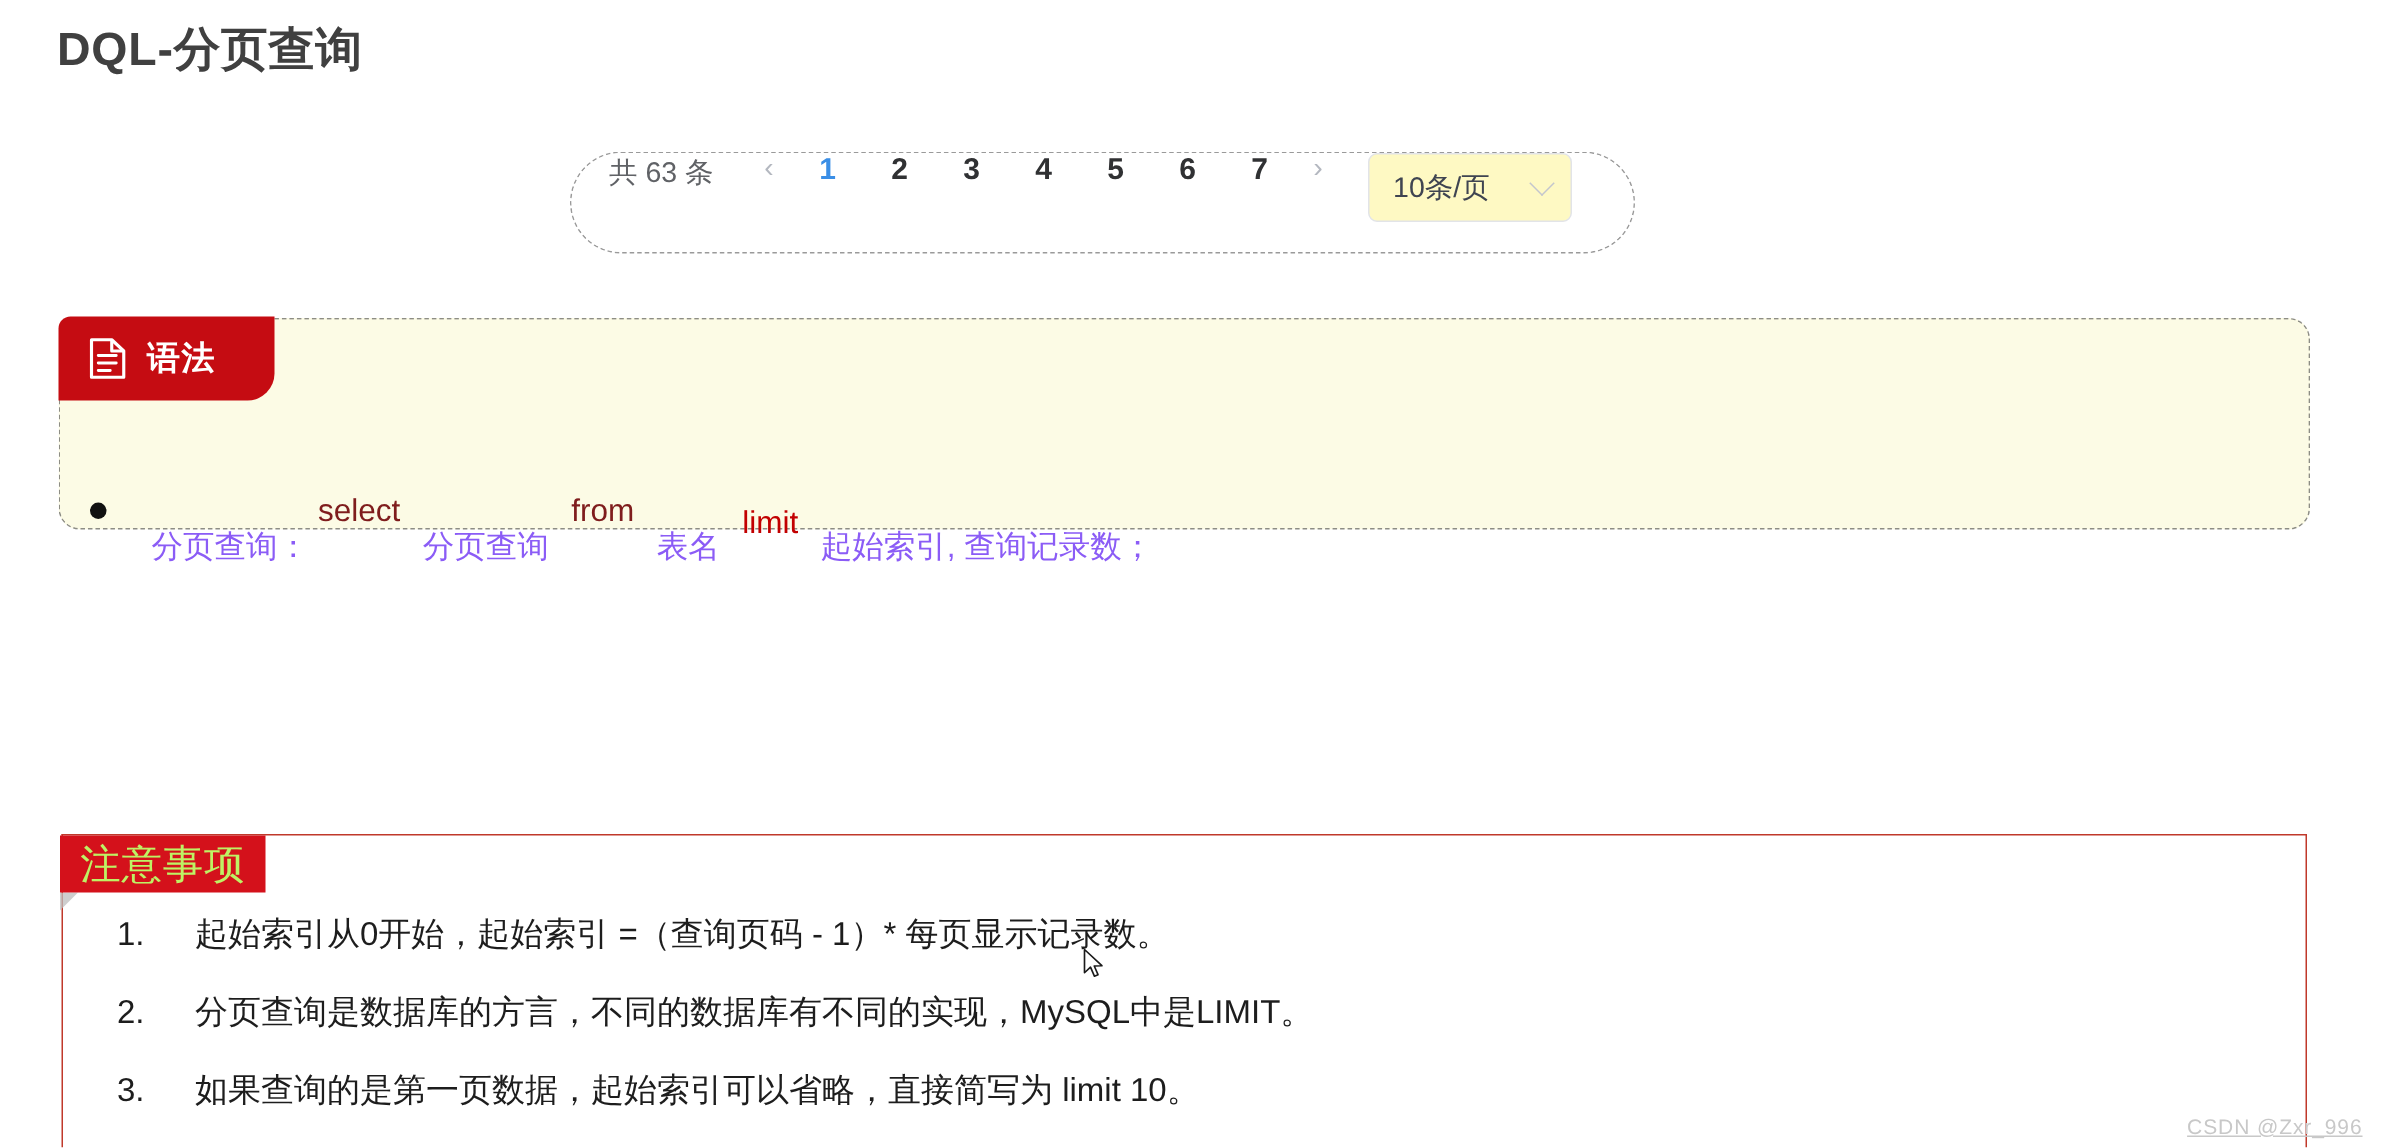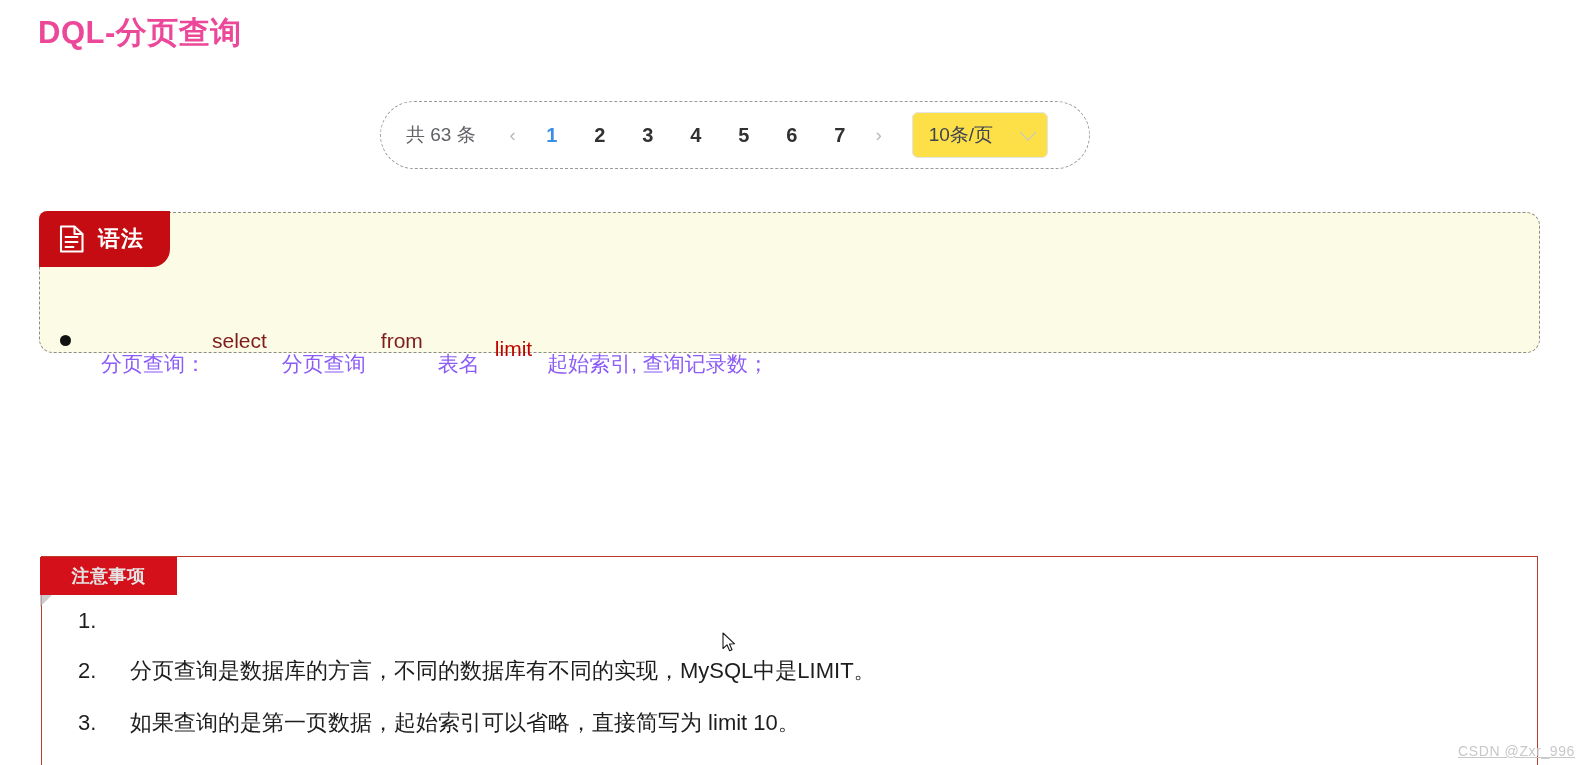--- a/index.html
+++ b/index.html
@@ -16,42 +16,41 @@
     color: #202020;
   }
 
   
   .page-title {
     position: absolute;
     left: 38px;
     top: 12px;
     font-size: 31px;
     font-weight: bold;
-    color: #ec4899;
+    color: #404040;
     letter-spacing: 0.5px;
     white-space: nowrap;
   }
 
   
   .pagination-wrap {
     position: absolute;
     left: 380px;
     top: 101px;
     width: 710px;
     height: 68px;
     border: 1.5px dashed #9a9a9a;
     border-radius: 34px;
     box-sizing: border-box;
   }
   .pagination {
     position: absolute;
     left: 0; top: 0;
     width: 100%; height: 100%;
     display: flex;
-    align-items: center;
     padding-left: 25px;
     box-sizing: border-box;
   }
   .pg-total {
     font-size: 19px;
     color: #606266;
     margin-right: 22px;
     white-space: nowrap;
   }
   .pg-arrow {
@@ -69,21 +68,21 @@
     text-align: center;
     user-select: none;
   }
   .pg-num.active { color: #3a8ee6; }
   .pg-select {
     margin-left: 18px;
     width: 136px;
     height: 46px;
     border: 1px solid #e2e4e8;
     border-radius: 6px;
-    background: #fde047;
+    background: #fef9c3;
     display: flex;
     align-items: center;
     justify-content: space-between;
     padding: 0 13px 0 16px;
     box-sizing: border-box;
   }
   .pg-select .val {
     font-size: 19px;
     color: #3f4category;
     color: #3f4451;
@@ -106,21 +105,21 @@
     background: #FCFBE5;
     border: 1.5px dashed #8d8d85;
     border-radius: 14px;
     box-sizing: border-box;
   }
   .syntax-badge {
     position: absolute;
     left: 39px;
     top: 211px;
     height: 56px;
-    padding: 0 26px 0 20px;
+    padding: 0 39px 0 20px;
     background: #C50C12;
     border-radius: 8px 0 18px 0;
     display: flex;
     align-items: center;
     gap: 13px;
     box-sizing: border-box;
   }
   .doc-icon { width: 26px; height: 30px; display: block; }
   .syntax-badge .label {
     color: #ffffff;
@@ -167,23 +166,23 @@
     top: 557px;
     width: 137px;
     height: 38px;
     background: #D4111B;
     display: flex;
     align-items: center;
     justify-content: center;
     box-sizing: border-box;
   }
   .notes-badge .label {
-    color: #e5e5e5;
-    font-size: 18px;
-    font-weight: bold;
+    color: #bef264;
+    font-size: 27px;
+    font-weight: normal;
     letter-spacing: 0.5px;
     white-space: nowrap;
   }
   .notes-badge-tail {
     position: absolute;
     left: 40px;
     top: 595px;
     width: 0; height: 0;
     border-top: 12px solid #bdbdbd;
     border-right: 12px solid transparent;
@@ -285,20 +284,21 @@
 
 <div class="notes-box"></div>
 <div class="notes-badge-tail"></div>
 <div class="notes-badge">
   <span class="label">注意事项</span>
 </div>
 
 <div class="notes-list">
   <div class="note-item">
     <span class="note-num">1.</span>
+    <span>起始索引从0开始，起始索引 =（查询页码 - 1）* 每页显示记录数。</span>
   </div>
   <div class="note-item">
     <span class="note-num">2.</span>
     <span>分页查询是数据库的方言，不同的数据库有不同的实现，MySQL中是LIMIT。</span>
   </div>
   <div class="note-item">
     <span class="note-num">3.</span>
     <span>如果查询的是第一页数据，起始索引可以省略，直接简写为 limit 10。</span>
   </div>
 </div>

